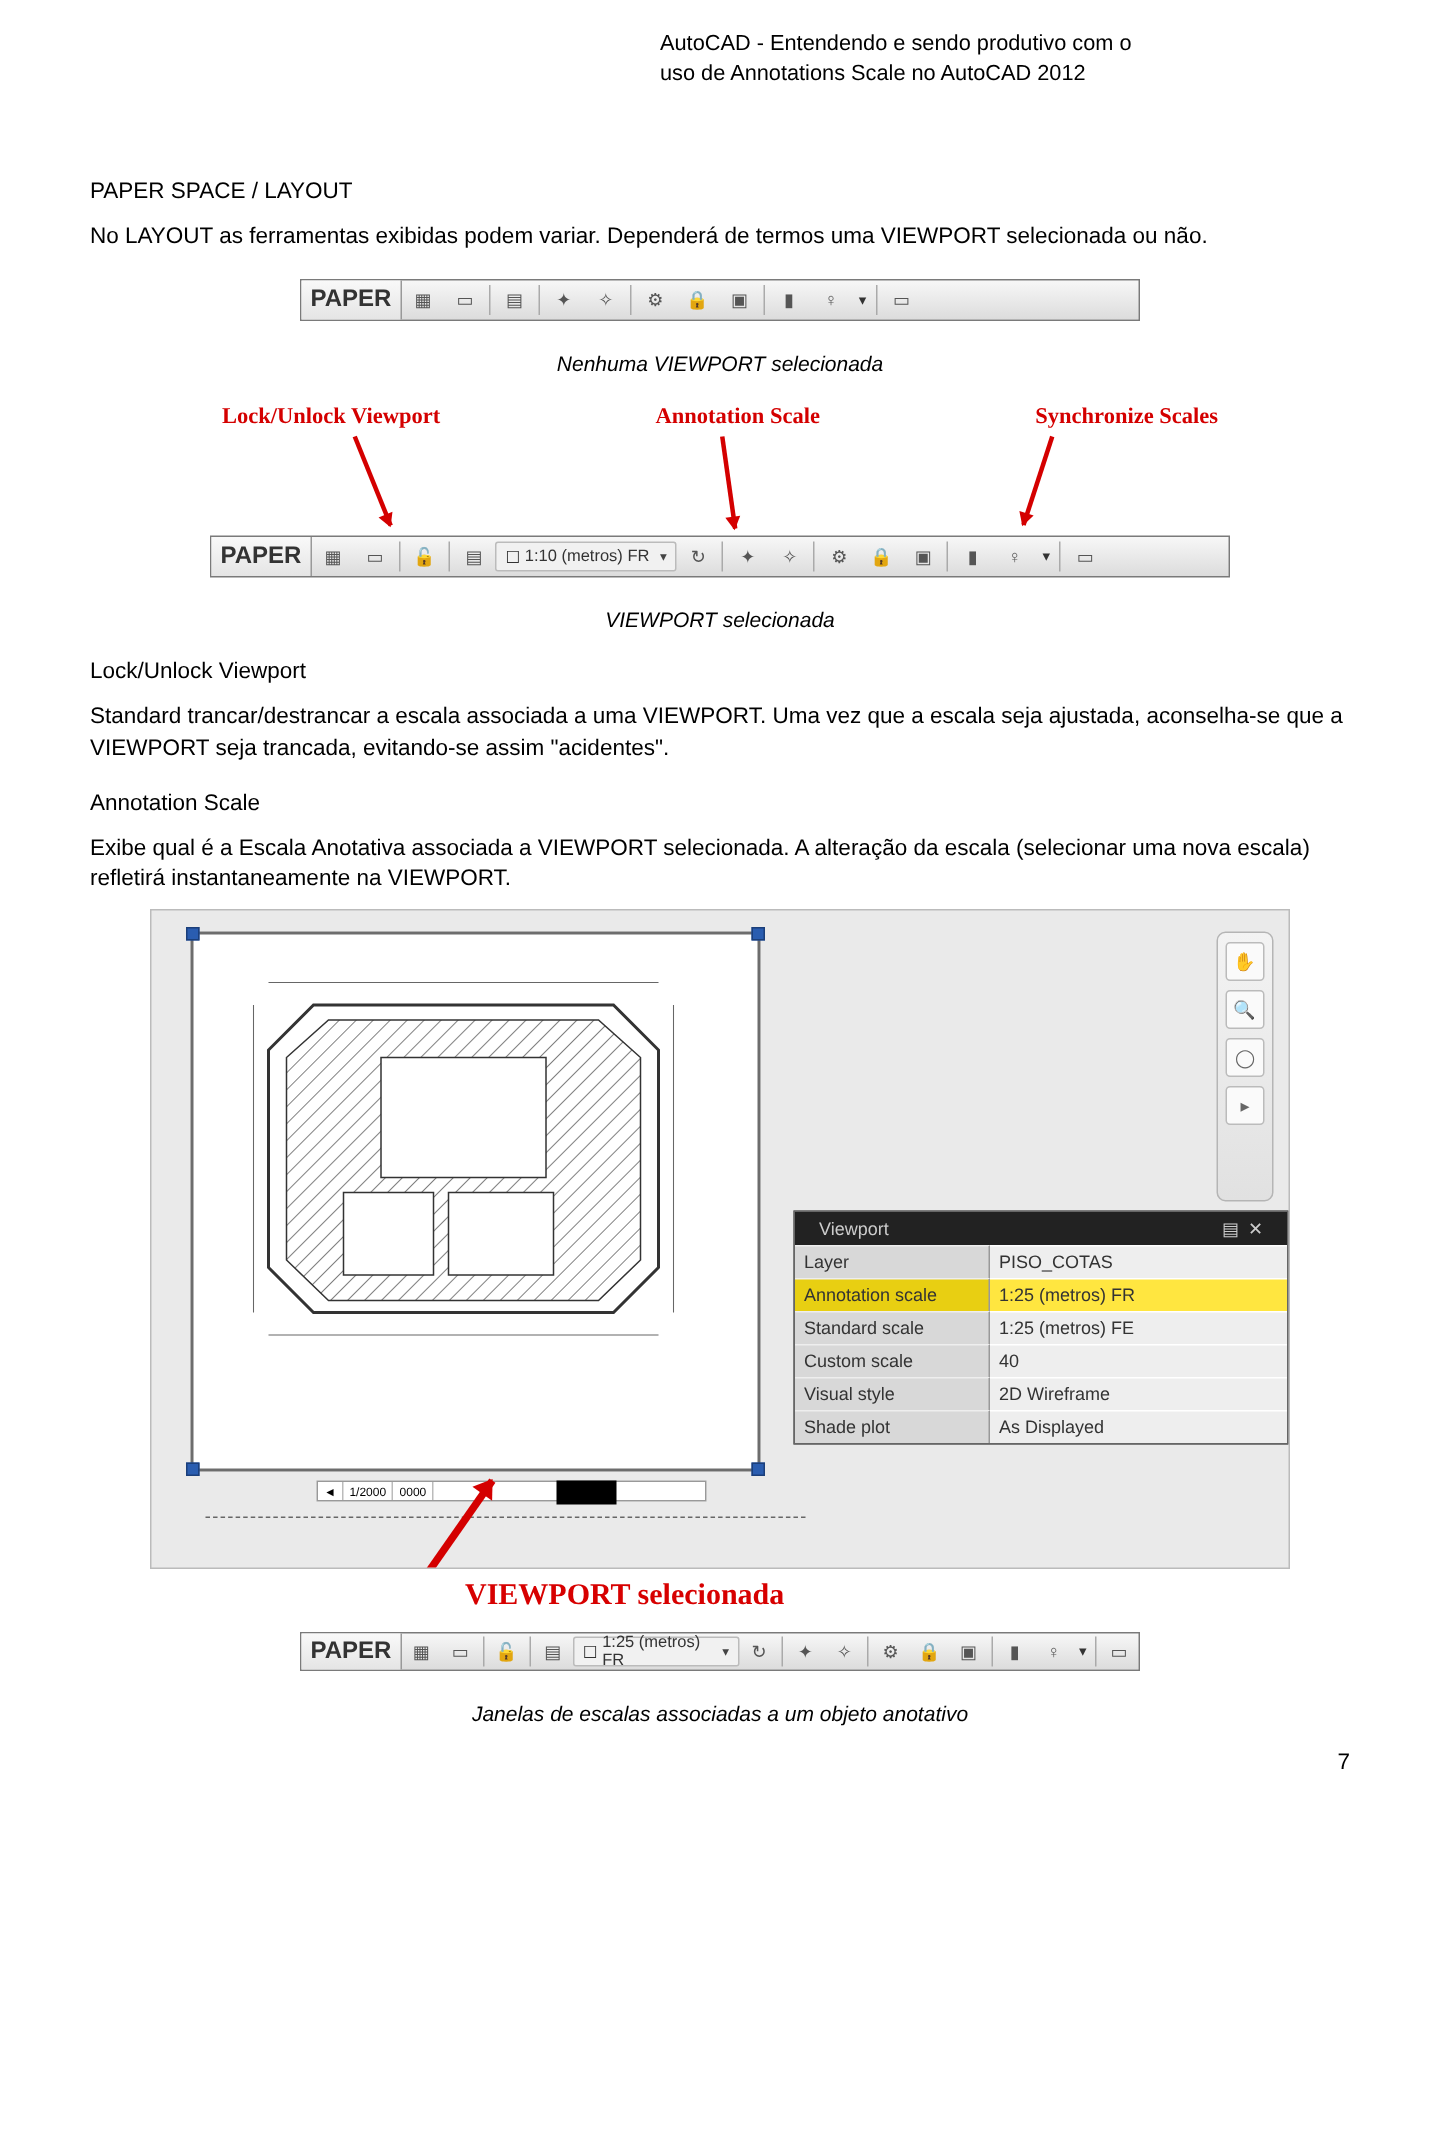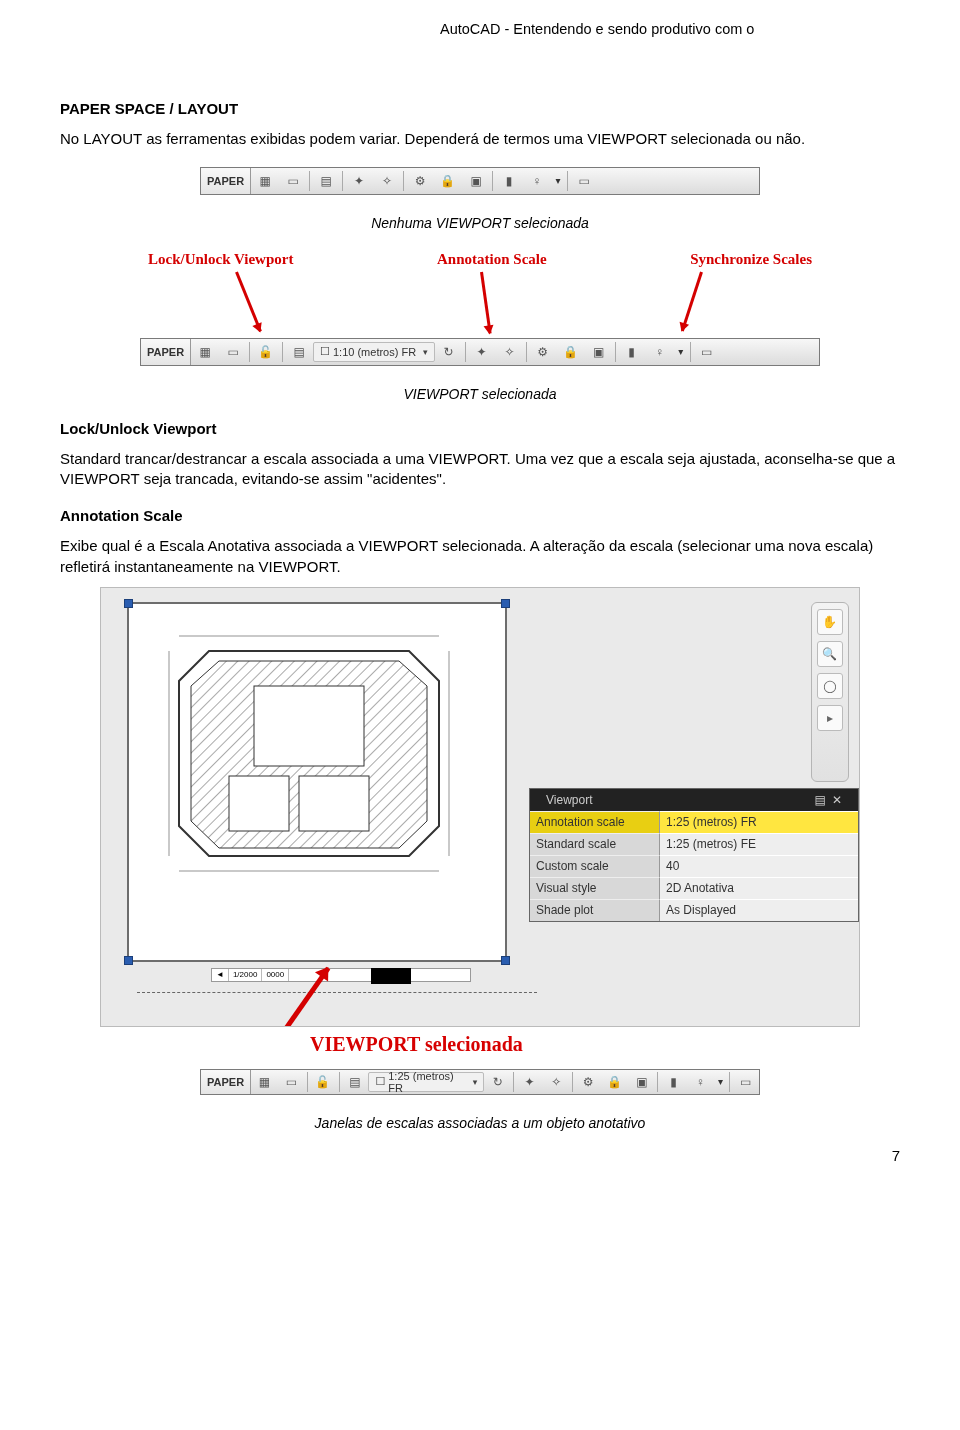--- a/index.html
+++ b/index.html
@@ -7,35 +7,35 @@
     width: 960px;
     font-family: Arial, Helvetica, sans-serif;
     font-size: 15px;
     color: #000;
     background: #fff;
     padding: 20px 60px 10px 60px;
     position: relative;
   }
   .header { text-align: left; font-weight: normal; margin-bottom: 60px; margin-left: 380px; }
   .header-line { font-size: 14.5px; line-height: 1.35; }
-  .section-title { font-weight: bold; margin-top: 18px; margin-bottom: 12px; font-size: 15px; }
+  .section-title { font-weight: normal; margin-top: 18px; margin-bottom: 12px; font-size: 15px; }
   .para { margin-bottom: 10px; line-height: 1.35; }
   .caption-it { font-style: italic; text-align: center; margin: 20px 0 16px; font-size: 14px; }
 
   
   .toolbar1 {
     margin: 18px auto 14px; width: 560px; height: 28px;
     display: flex; align-items: center;
     border: 1px solid #7a7a7a;
     background: linear-gradient(#f7f7f7,#dcdcdc);
   }
   .paper-btn {
     height: 100%; display: flex; align-items: center; gap: 3px;
     padding: 0 6px; background: linear-gradient(#f9f9f9,#e5e5e5);
-    border-right: 1px solid #999; font-size: 11px; color: #333; font-weight: bold;
+    border-right: 1px solid #999; font-size: 16px; color: #333; font-weight: bold;
   }
   .tb-icon {
     width: 22px; height: 22px; margin: 0 3px;
     display: flex; align-items: center; justify-content: center;
     border-radius: 2px; font-size: 12px; color: #555;
   }
   .tb-sep { width: 1px; height: 20px; background: #aaa; margin: 0 2px; }
   .tb-drop { display:flex; align-items:center; justify-content:center; width:14px; height:22px; color:#333; font-size:10px;}
 
   
@@ -142,20 +142,21 @@
     border: 1px solid #7a7a7a;
     background: linear-gradient(#f7f7f7,#dcdcdc);
   }
   .page-num { text-align:right; font-size:15px; margin-top:6px; margin-right:0;}
 </style>
 </head>
 <body>
 
 <div class="header">
   <div class="header-line">AutoCAD - Entendendo e sendo produtivo com o</div>
+  <div class="header-line">uso de Annotations Scale no AutoCAD 2012</div>
 </div>
 
 <div class="section-title">PAPER SPACE / LAYOUT</div>
 <p class="para">No LAYOUT as ferramentas exibidas podem variar. Dependerá de termos uma VIEWPORT selecionada ou não.</p>
 
 <div class="toolbar1">
   <div class="paper-btn">
     <span>PAPER</span>
   </div>
   <div class="tb-icon">▦</div>
@@ -272,35 +273,39 @@
 
   <div class="prop-panel">
     <div class="prop-head">
       <span>Viewport</span>
       <span style="display:flex;gap:6px;">
         <span>▤</span>
         <span class="x">✕</span>
       </span>
     </div>
     <div id="prop-rows">
+        <div class="prop-row">
+          <div class="k">Layer</div>
+          <div class="v">PISO_COTAS</div>
+        </div>
         <div class="prop-row hl">
           <div class="k">Annotation scale</div>
           <div class="v">1:25 (metros) FR</div>
         </div>
         <div class="prop-row">
           <div class="k">Standard scale</div>
           <div class="v">1:25 (metros) FE</div>
         </div>
         <div class="prop-row">
           <div class="k">Custom scale</div>
           <div class="v">40</div>
         </div>
         <div class="prop-row">
           <div class="k">Visual style</div>
-          <div class="v">2D Anotativa</div>
+          <div class="v">2D Wireframe</div>
         </div>
         <div class="prop-row">
           <div class="k">Shade plot</div>
           <div class="v">As Displayed</div>
         </div>
       </div>
   </div>
 
   <div class="big-red-arrow"></div>
 </div>

